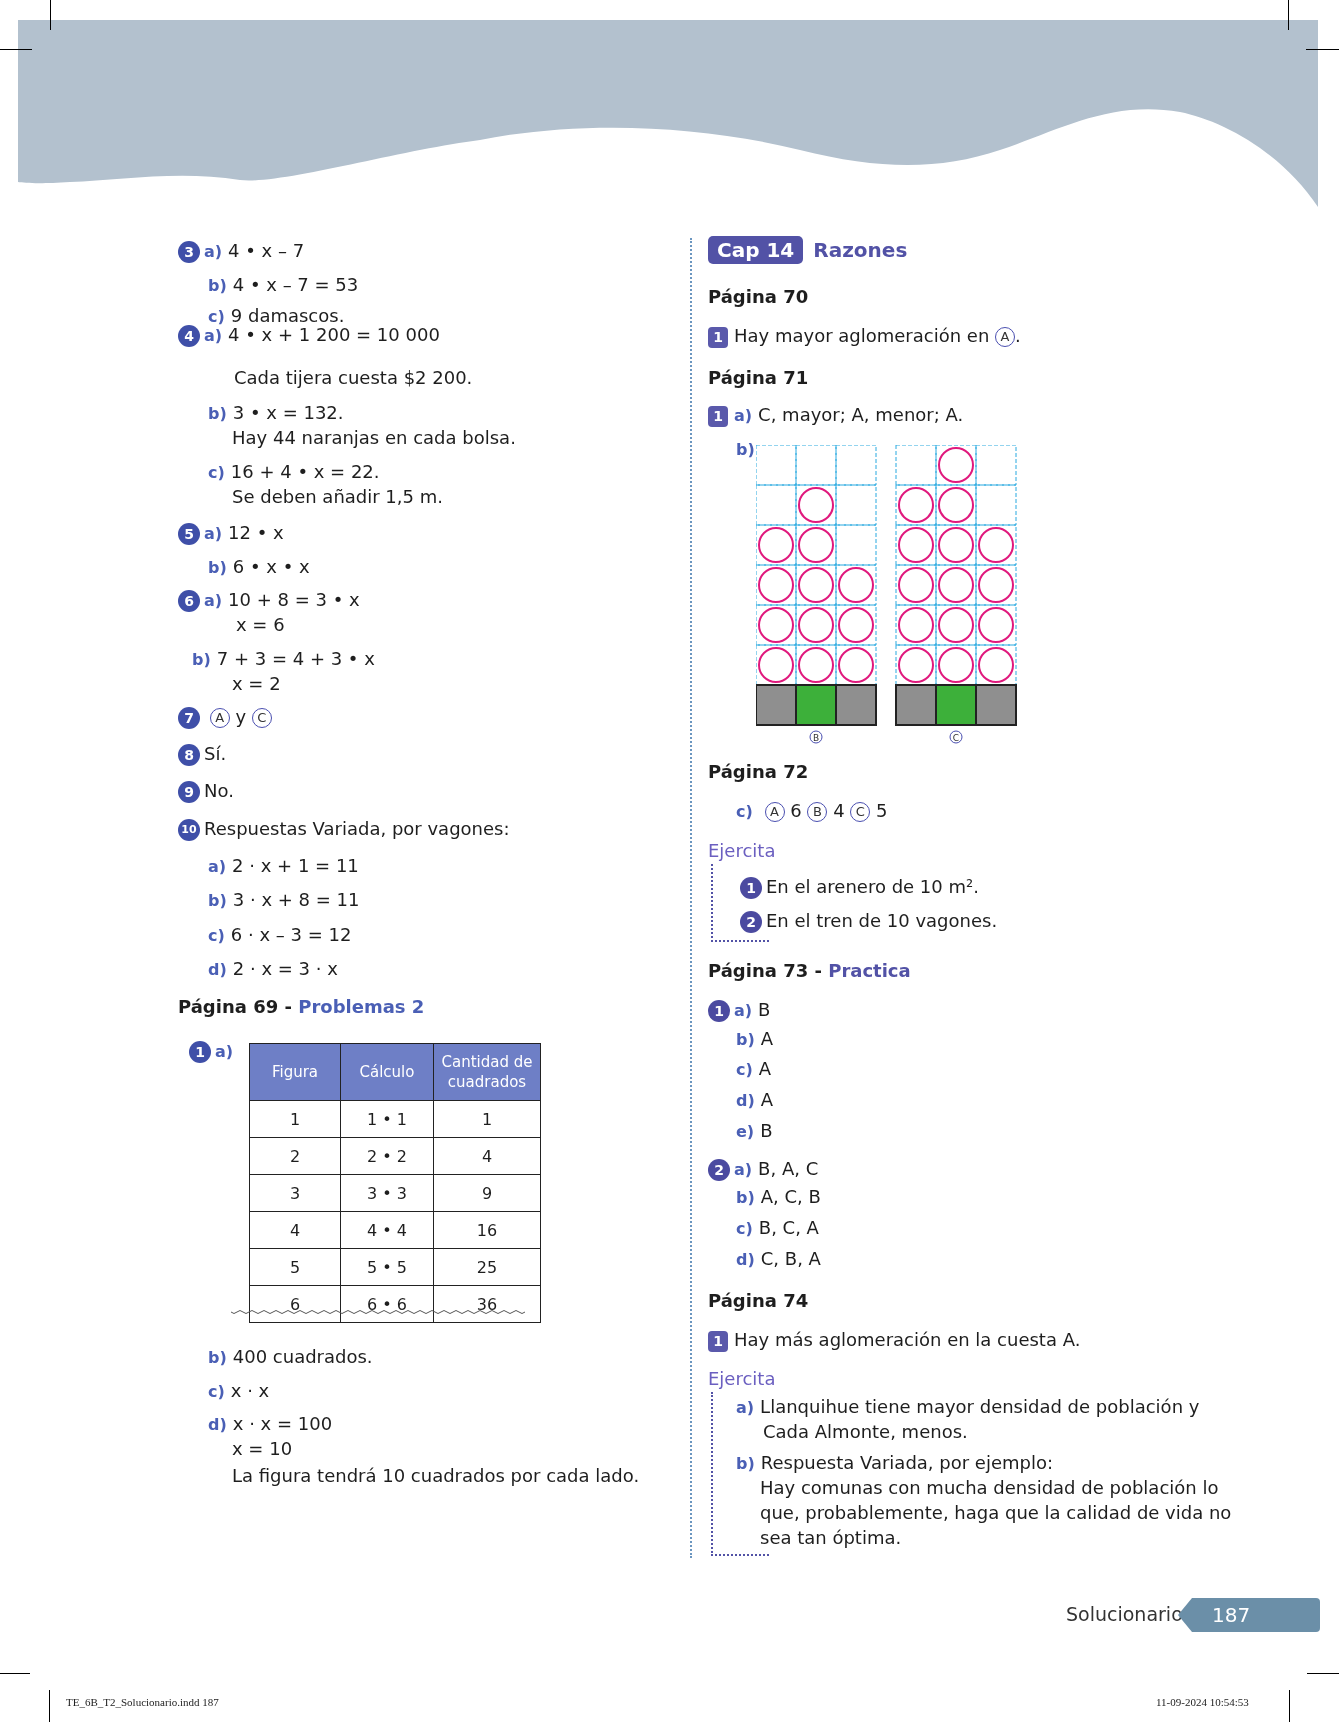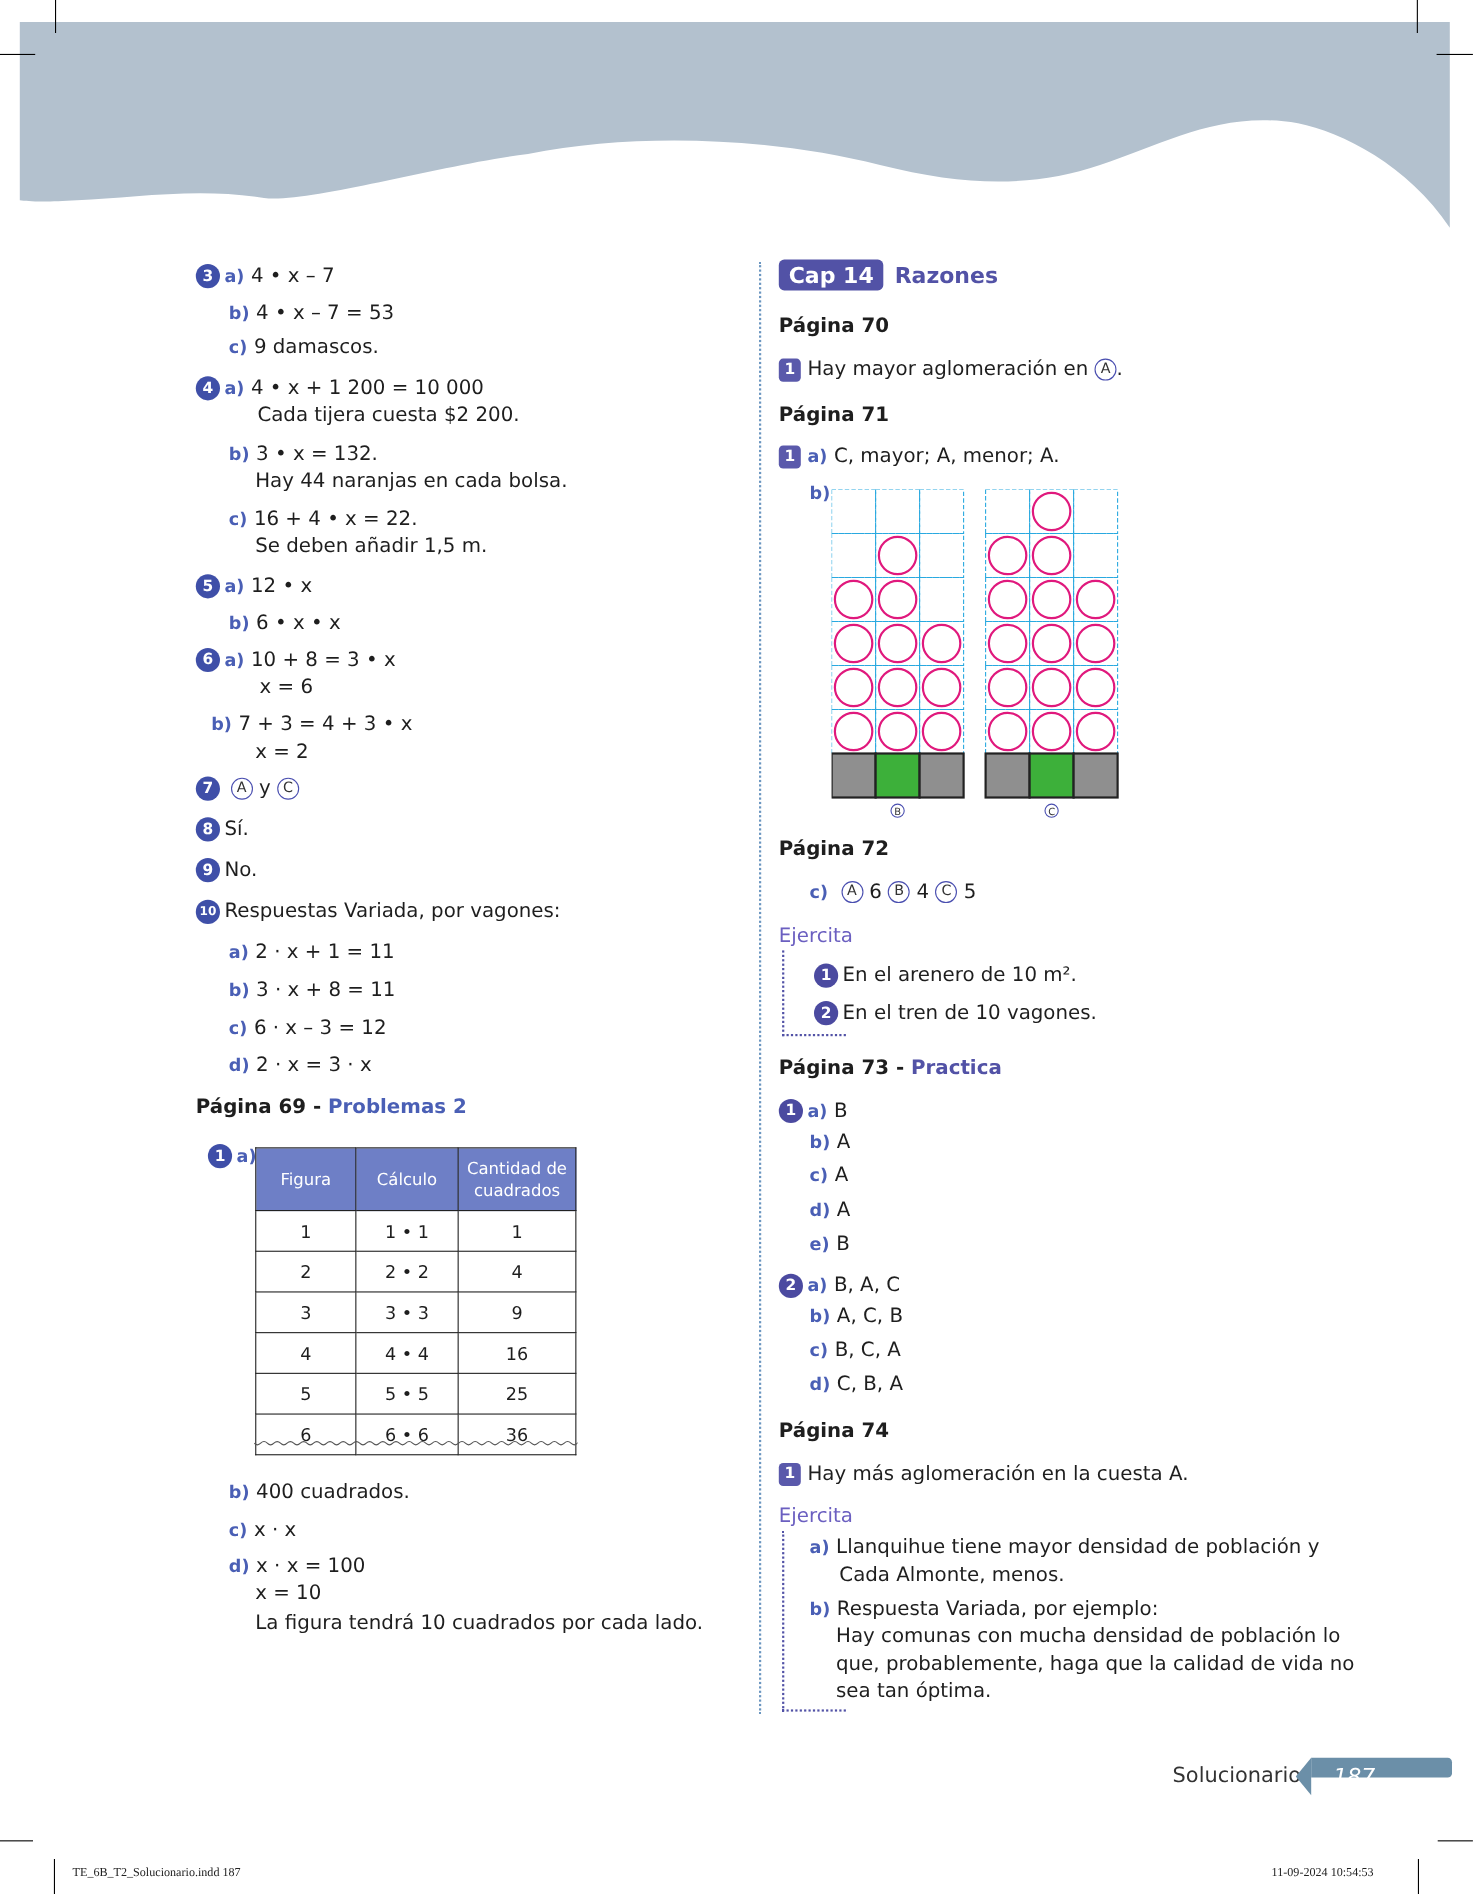--- a/index.html
+++ b/index.html
@@ -17,26 +17,26 @@
             border-radius:4px; background:#5a59ab; color:#fff; font-weight:bold; font-size:14px; margin-right:6px;
             vertical-align:middle; }
   .circ-letter { display:inline-flex; align-items:center; justify-content:center; width:20px; height:20px;
                  border:1.5px solid #4a4fb0; border-radius:50%; font-size:13px; color:#333; vertical-align:middle;
                  box-sizing:border-box; }
   .page-h { font-size:18px; font-weight:bold; color:#1e1e1e; }
   .page-h .blue { color:#4a5fb5; }
   .cap-badge { background:#5252a6; color:#fff; font-weight:bold; font-size:20px; padding:2px 9px; border-radius:5px;margin-top:22px; }
   .cap-title { color:#5252a6; font-weight:bold; font-size:20px; margin-left:10px; }
   .ejercita { color:#6b5fc0; font-size:18px; font-weight:normal; }
-  table.sq { border-collapse:collapse; font-size:16px; }
+  table.sq { border-collapse:collapse; font-size:16px;margin-left:17px; }
   table.sq th { background:#6e7fc6; color:#fff; font-weight:normal; border:1px solid #222; height:54px; font-size:15px; line-height:20px; }
   table.sq td { border:1px solid #222; text-align:center; height:34px; }
   .vdots { position:absolute; border-left:2px dotted #6b96c0; }
-  .footer-tab { position:absolute; left:1192px; top:1598px; width:128px; height:18px; background:#6b8fa8;
-                border-radius:0 4px 4px 0; color:#fff; font-size:20px; line-height:34px; padding-left:20px; box-sizing:border-box;font-style:italic; }
+  .footer-tab { position:absolute; left:1192px; top:1598px; width:128px; height:34px; background:#6b8fa8;
+                border-radius:0 4px 4px 0; color:#fff; font-size:20px; line-height:34px; padding-left:20px; box-sizing:border-box; }
   .footer-tab:before { content:""; position:absolute; left:-14px; top:0; border-right:14px solid #6b8fa8;
                        border-top:17px solid transparent; border-bottom:17px solid transparent; }
   .slug { font-family:"Liberation Serif", serif; font-size:11px; color:#222; }
 </style>
 </head>
 <body>
 
 <svg class="header-wave" viewBox="0 0 1339 220">
   <path d="M18 20 L1318 20 L1318 207 C1280 150 1220 120 1180 112 C1110 100 1060 130 1000 150 C940 170 880 170 800 150 C700 125 580 120 480 140 C400 150 280 185 240 180 C180 170 120 180 70 182 C40 184 25 183 18 182 Z" fill="#b3c1ce"></path>
 </svg>
@@ -49,21 +49,21 @@
 <div class="crop" style="left:1307px;top:1673px;width:32px;height:1px"></div>
 <div class="crop" style="left:49px;top:1690px;width:1px;height:32px"></div>
 <div class="crop" style="left:1289px;top:1690px;width:1px;height:32px"></div>
 
 <div>
   <div class="abs txt" style="left:178px;top:240px">
     <span class="num-circ">3</span><span class="lbl">a)</span><span>4 • x – 7</span></div>
   <div class="abs txt" style="left:208px;top:274px"><span class="lbl">b)</span><span>4 • x – 7 = 53</span></div>
   <div class="abs txt" style="left:208px;top:305px"><span class="lbl">c)</span><span>9 damascos.</span></div>
 
-  <div class="abs txt" style="left:178px;top:342px">
+  <div class="abs txt" style="left:178px;top:324px">
     <span class="num-circ">4</span><span class="lbl">a)</span><span>4 • x + 1 200 = 10 000</span></div>
   <div class="abs txt" style="left:234px;top:367px">Cada tijera cuesta $2 200.</div>
   <div class="abs txt" style="left:208px;top:402px"><span class="lbl">b)</span><span>3 • x = 132.</span></div>
   <div class="abs txt" style="left:232px;top:427px">Hay 44 naranjas en cada bolsa.</div>
   <div class="abs txt" style="left:208px;top:461px"><span class="lbl">c)</span><span>16 + 4 • x = 22.</span></div>
   <div class="abs txt" style="left:232px;top:486px">Se deben añadir 1,5 m.</div>
 
   <div class="abs txt" style="left:178px;top:522px">
     <span class="num-circ">5</span><span class="lbl">a)</span><span>12 • x</span></div>
   <div class="abs txt" style="left:208px;top:556px"><span class="lbl">b)</span><span>6 • x • x</span></div>

